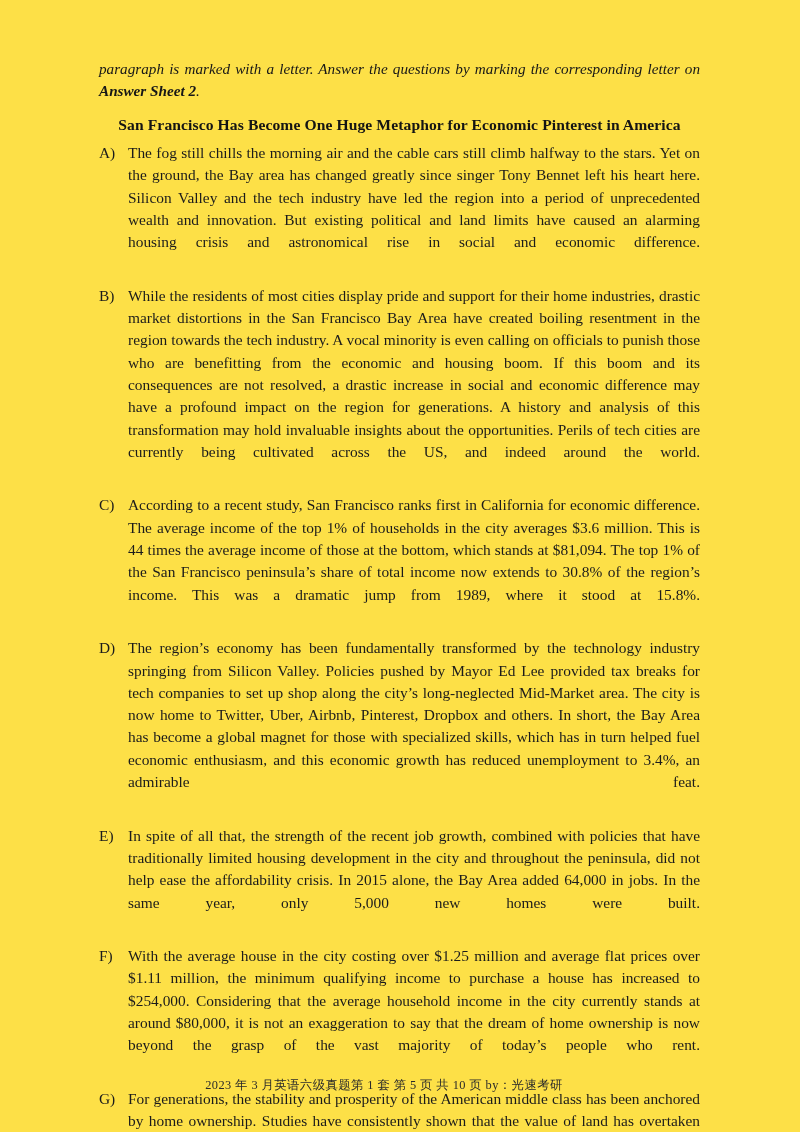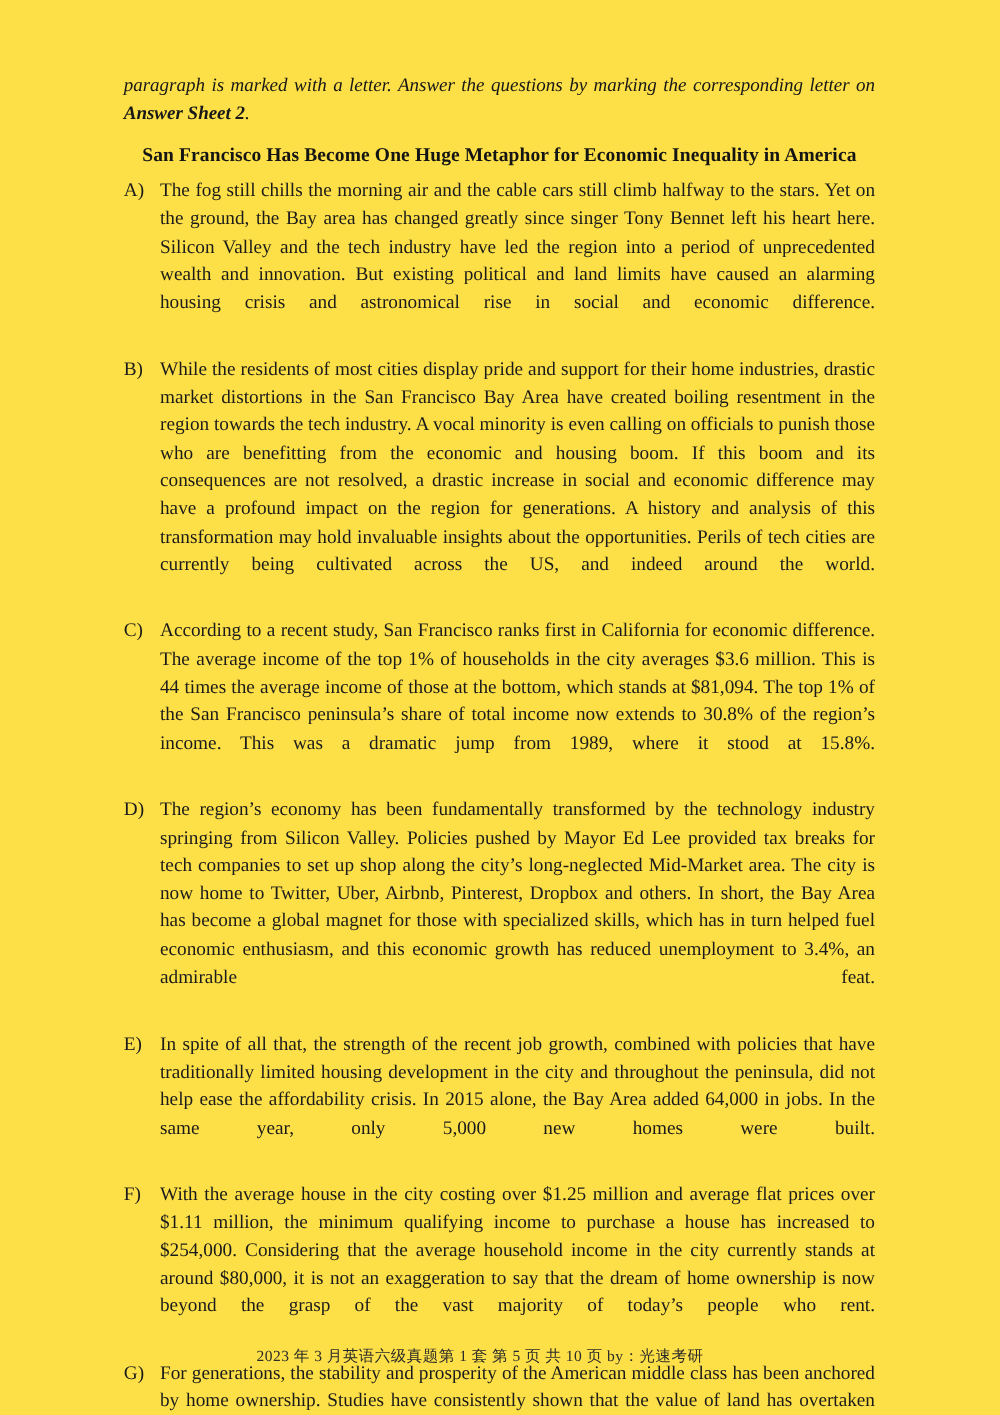--- a/index.html
+++ b/index.html
@@ -105,21 +105,21 @@
   }
 </style>
 </head>
 <body>
 
 <div class="page">
   <div class="content">
 
     <p class="instruction"><span>paragraph is marked with a letter. Answer the questions by marking the corresponding letter on </span><span class="bolditalic">Answer Sheet 2</span><span>.</span></p>
 
-    <h1 class="article-title">San Francisco Has Become One Huge Metaphor for Economic Inequality in America</h1>
+    <h1 class="article-title">San Francisco Has Become One Huge Metaphor for Economic Pinterest in America</h1>
 
     <div class="para">
       <span class="para-letter">A)</span>
       <span class="para-text">The fog still chills the morning air and the cable cars still climb halfway to the stars. Yet on the ground, the Bay area has changed greatly since singer Tony Bennet left his heart here. Silicon Valley and the tech industry have led the region into a period of unprecedented wealth and innovation. But existing political and land limits have caused an alarming housing crisis and astronomical rise in social and economic difference.</span>
     </div>
 
     <div class="para">
       <span class="para-letter">B)</span>
       <span class="para-text">While the residents of most cities display pride and support for their home industries, drastic market distortions in the San Francisco Bay Area have created boiling resentment in the region towards the tech industry. A vocal minority is even calling on officials to punish those who are benefitting from the economic and housing boom. If this boom and its consequences are not resolved, a drastic increase in social and economic difference may have a profound impact on the region for generations. A history and analysis of this transformation may hold invaluable insights about the opportunities. Perils of tech cities are currently being cultivated across the US, and indeed around the world.</span>
     </div>

